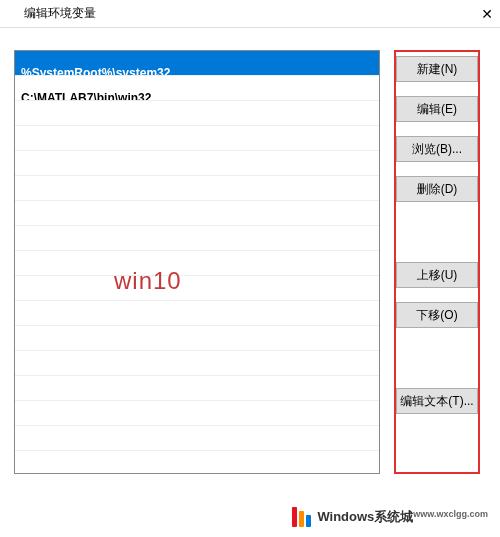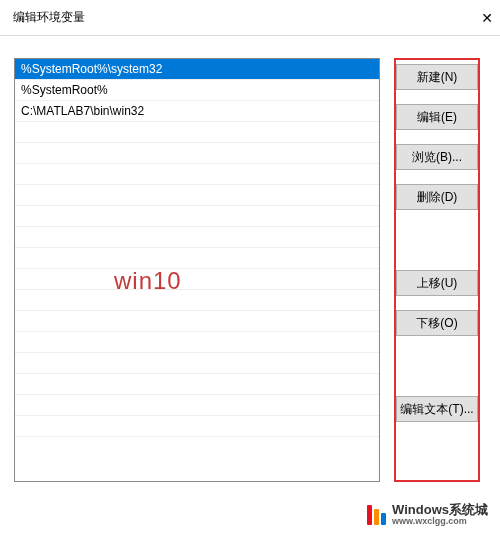--- a/index.html
+++ b/index.html
@@ -9,23 +9,23 @@
       background: #fff;
       width: 500px;
       height: 537px;
       overflow: hidden;
       position: relative;
     }
     .title-bar {
       display: flex;
       justify-content: space-between;
       align-items: center;
-      padding: 4px 4px 4px 13px;
+      padding: 4px 4px 4px 24px;
       border-bottom: 1px solid #ddd;
-      height: 36px;
+      height: 28px;
     }
     .title-text { font-size: 12px; color: #000; }
     .close-btn {
       width: 18px; height: 18px;
       display: flex; align-items: center; justify-content: center;
       font-size: 14px; cursor: pointer;
     }
     .content {
       display: flex;
       padding: 22px 14px 14px 14px;
@@ -34,26 +34,27 @@
     .list-box {
       width: 366px;
       height: 424px;
       border: 1px solid #888;
       background: #fff;
       overflow: hidden;
     }
     .list-item {
       height: 21px;
       line-height: 21px;
-      padding: 0 6px;
+      padding: 12px 6px;
       font-size: 12px;
       color: #000;
       border-bottom: 1px solid #eee;
       white-space: nowrap;
       overflow: hidden;
+      font-weight: bold;
     }
     .list-item.selected {
       background: #0078d7;
       color: #fff;
     }
     .button-column {
       display: flex;
       flex-direction: column;
       width: 86px;
       border: 2px solid #e03030;
@@ -92,36 +93,35 @@
     }
     .logo {
       display: flex;
       gap: 2px;
       align-items: flex-end;
     }
     .bar { width: 5px; border-radius: 1px; }
     .bar.r { background: #e81123; height: 20px; }
     .bar.o { background: #ff8c00; height: 16px; }
     .bar.b { background: #0078d7; height: 12px; }
-    .footer-text { display: flex; flex-direction: column; line-height: 1.1; font-size: 11px; color: #333; }
+    .footer-text { display: flex; flex-direction: row; line-height: 1.1; font-size: 11px; color: #333; }
     .footer-text .t1 { font-weight: bold; font-size: 13px; }
     .footer-text .t2 { font-size: 9px; color: #666; font-weight: bold; }
   </style>
 </head>
 <body>
 
 <div class="title-bar">
   <span class="title-text">编辑环境变量</span>
   <span class="close-btn">✕</span>
 </div>
 
 <div class="content">
   <div class="list-box">
     <div class="list-item selected">%SystemRoot%\system32</div>
-    <div class="list-item">%SystemRoot%</div>
     <div class="list-item">C:\MATLAB7\bin\win32</div>
     <div class="list-item"></div>
     <div class="list-item"></div>
     <div class="list-item"></div>
     <div class="list-item"></div>
     <div class="list-item"></div>
     <div class="list-item"></div>
     <div class="list-item"></div>
     <div class="list-item"></div>
     <div class="list-item"></div>

